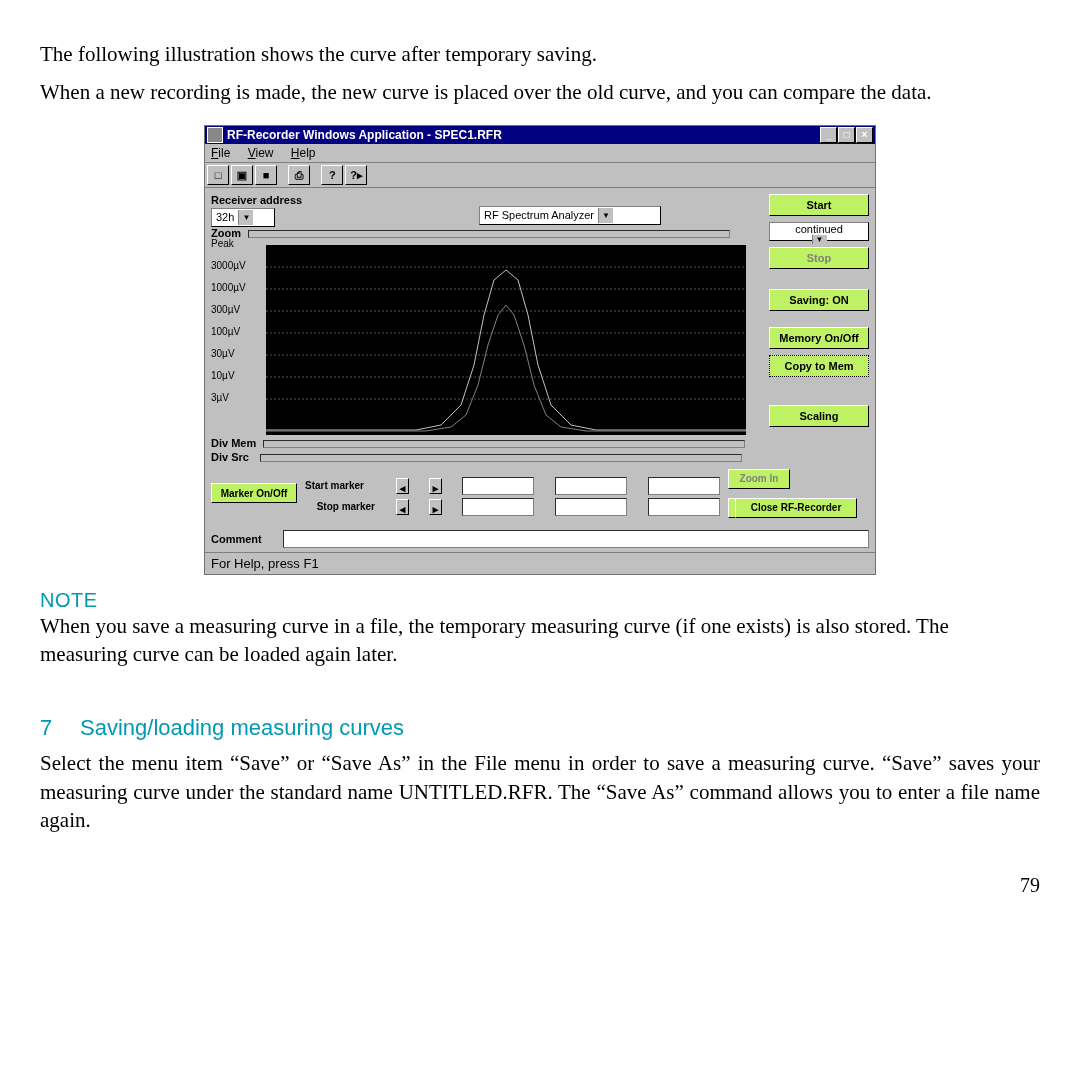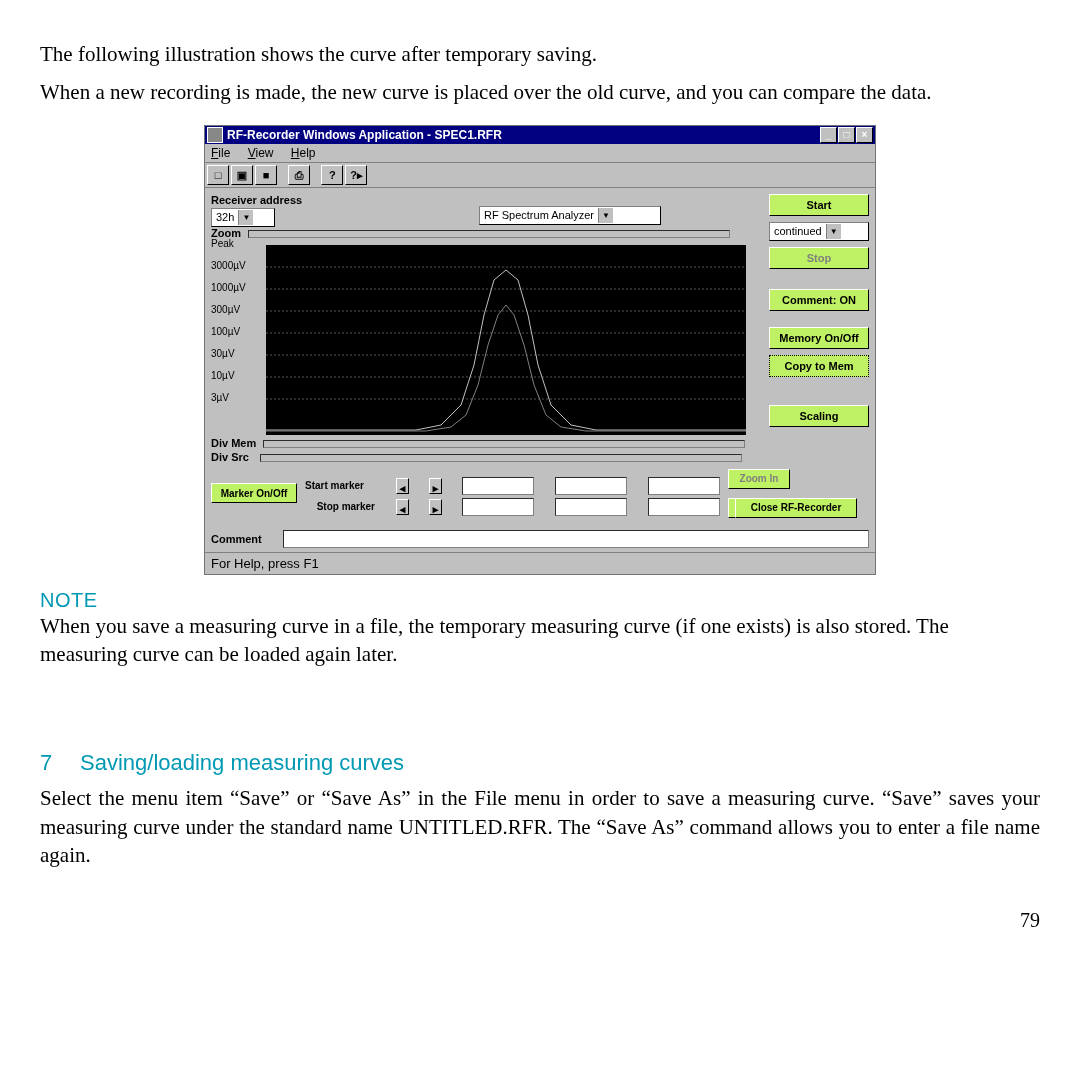--- a/index.html
+++ b/index.html
@@ -6,21 +6,21 @@
     margin: 0;
     padding: 40px 40px 40px 40px;
     font-family: Georgia, 'Times New Roman', serif;
     font-size: 21px;
     color: #000;
     background: #fff;
     width: 1000px;
   }
   .body-text { font-family: Georgia,'Times New Roman',serif; font-size:21px; line-height:1.35; margin:0 0 10px 0; }
   .note-label { font-family: Arial, sans-serif; color:#0099b3; font-size:20px; letter-spacing:0.5px; margin-top:14px;}
-  .section-heading { font-family: Arial, sans-serif; color:#0099b3; font-size:22px; margin-top:82px; margin-bottom:8px;}
+  .section-heading { font-family: Arial, sans-serif; color:#0099b3; font-size:22px; margin-top:47px; margin-bottom:8px;}
   .section-num { display:inline-block; width:40px;}
   .page-num { text-align:right; font-size:20px; margin-top:40px;}
   .justify { text-align: justify;}
 
   
   .win {
     width: 670px;
     margin: 18px auto 12px auto;
     background:#c0c0c0;
     border:1px solid #737373;
@@ -118,27 +118,27 @@
     <span class="tbtn">⎙</span>
     <span class="tgap"></span>
     <span class="tbtn">?</span>
     <span class="tbtn">?▸</span>
   </div>
 
   <div class="client">
 
     <div class="right-col">
       <div class="btn3d">Start</div>
-      <div class="combo" style="width:98px;margin-bottom:6px;">
+      <div class="combo" style="width:98px;margin-bottom:6px;flex-direction:column;">
         <span class="cval">continued</span>
         <span class="cbtn">▼</span>
       </div>
       <div class="btn3d gray">Stop</div>
       <div style="height:14px"></div>
-      <div class="btn3d">Comment: ON</div>
+      <div class="btn3d">Saving: ON</div>
       <div style="height:10px"></div>
       <div class="btn3d">Memory On/Off</div>
       <div class="btn3d dotted">Copy to Mem</div>
       <div style="height:22px"></div>
       <div class="btn3d">Scaling</div>
     </div>
 
     <div class="row" style="justify-content:space-between;width:450px;">
       <div>
         <div class="lbl">Receiver address</div>

